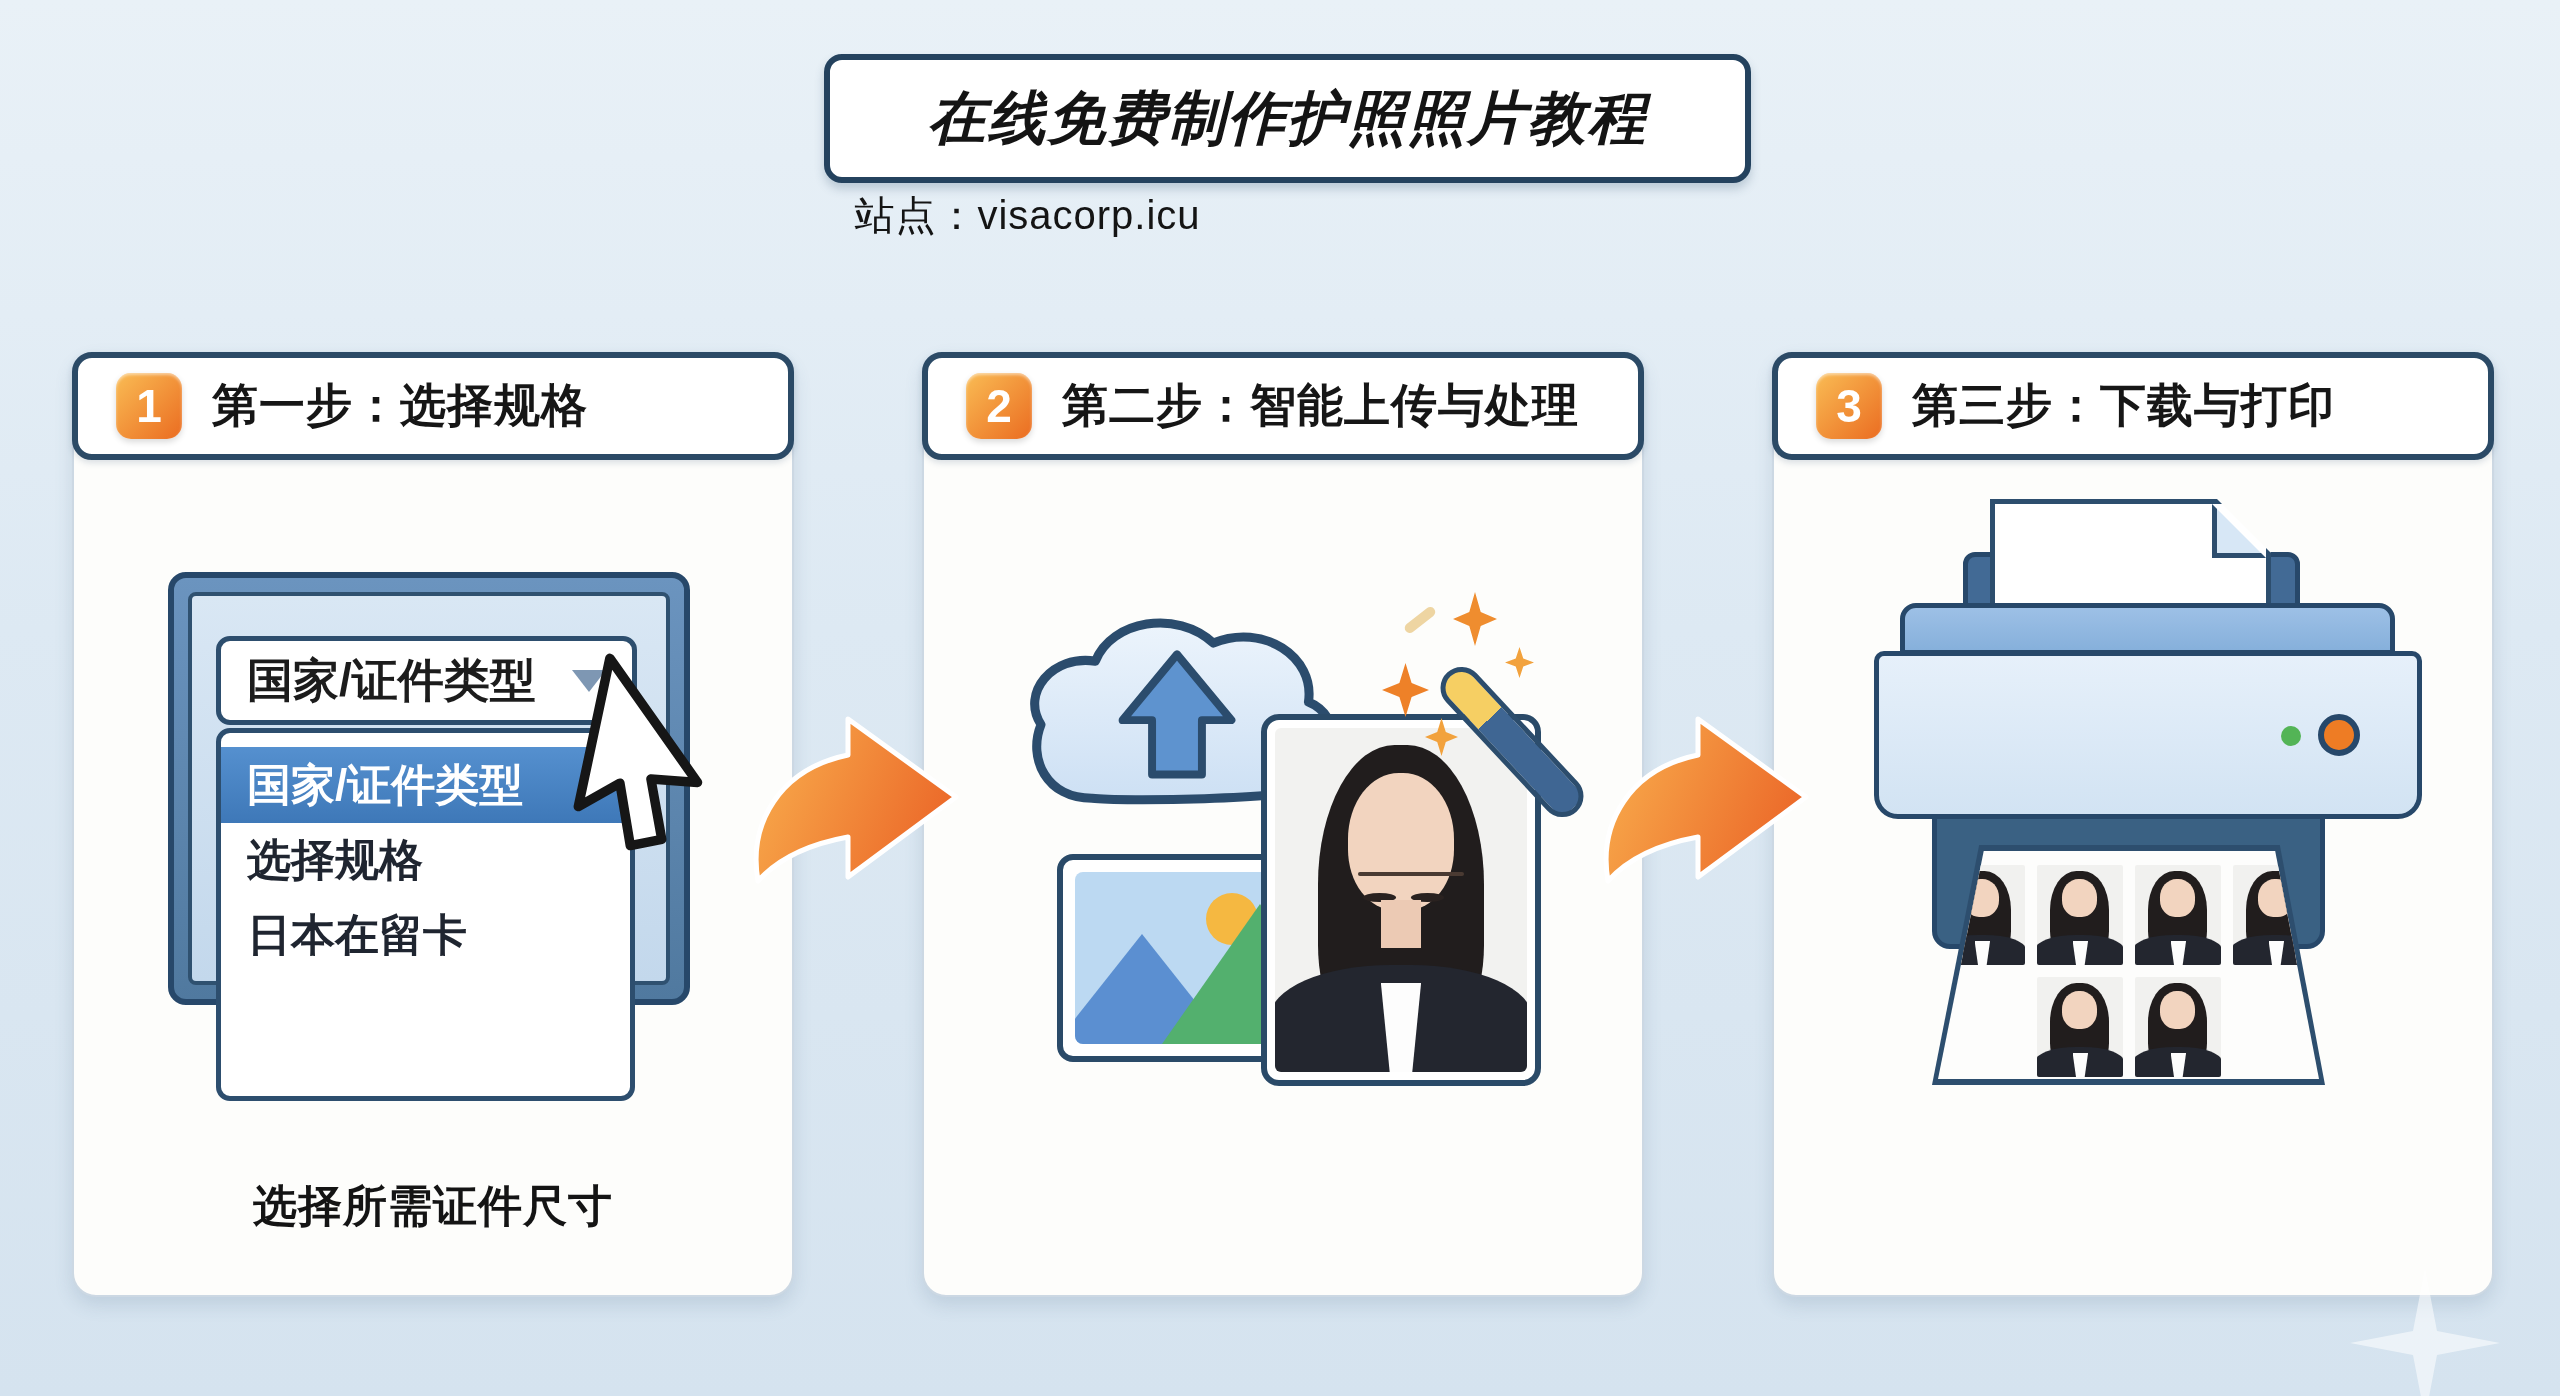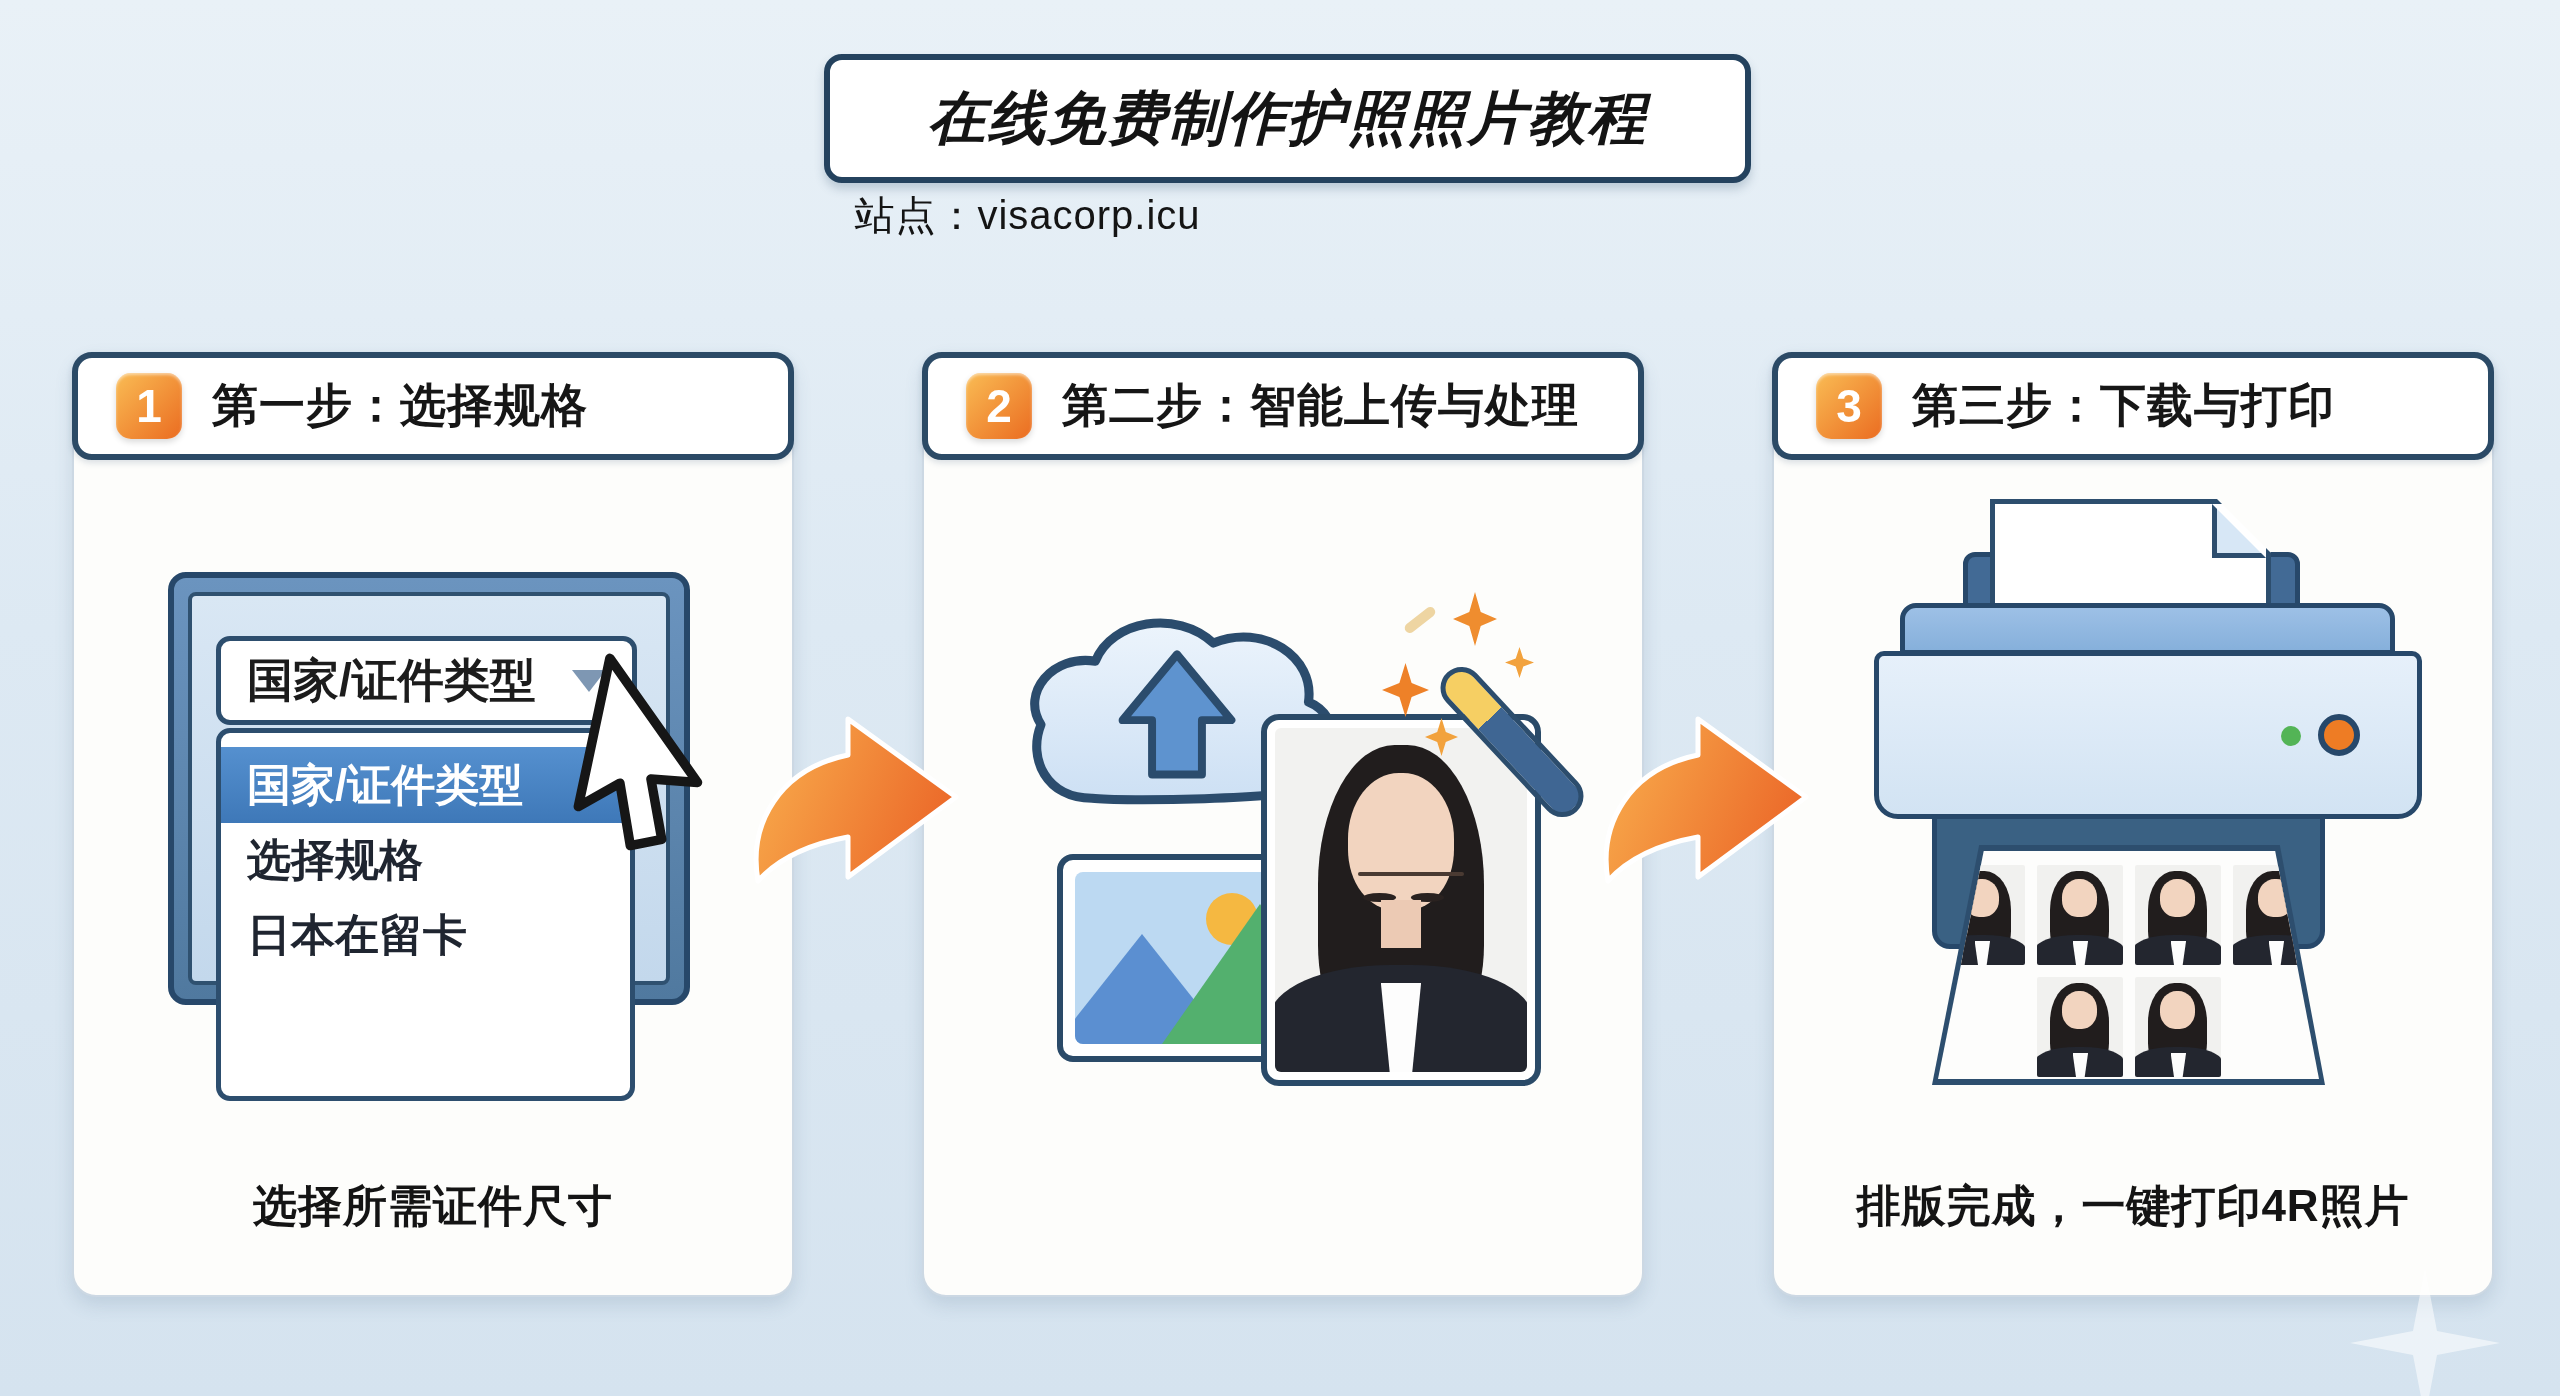--- a/index.html
+++ b/index.html
@@ -285,21 +285,20 @@
       </div>
       <div class="mini photo">
         <div class="hair"></div>
           <div class="face"></div>
           <div class="suit"></div>
           <div class="shirt"></div>
       </div>
     </div>
   </div>
 
-  <div class="caption">排版完成，一键打印4R照片</div>
 </div>
 
 <svg class="abs swoosh swoosh1" viewBox="0 0 225 215">
   <defs>
     <linearGradient id="ag1" x1="0" y1="0" x2="1" y2="0.35">
       <stop offset="0" stop-color="#f9b04e"></stop>
         <stop offset="1" stop-color="#ec6c2b"></stop>
     </linearGradient>
   </defs>
   <path d="M16 206 C6 148 38 94 106 80 L106 44 L214 122 L106 202 L106 162 C62 170 34 186 16 206 Z" fill="url(#ag1)" stroke="#ffffff" stroke-width="5" stroke-linejoin="round"></path>

